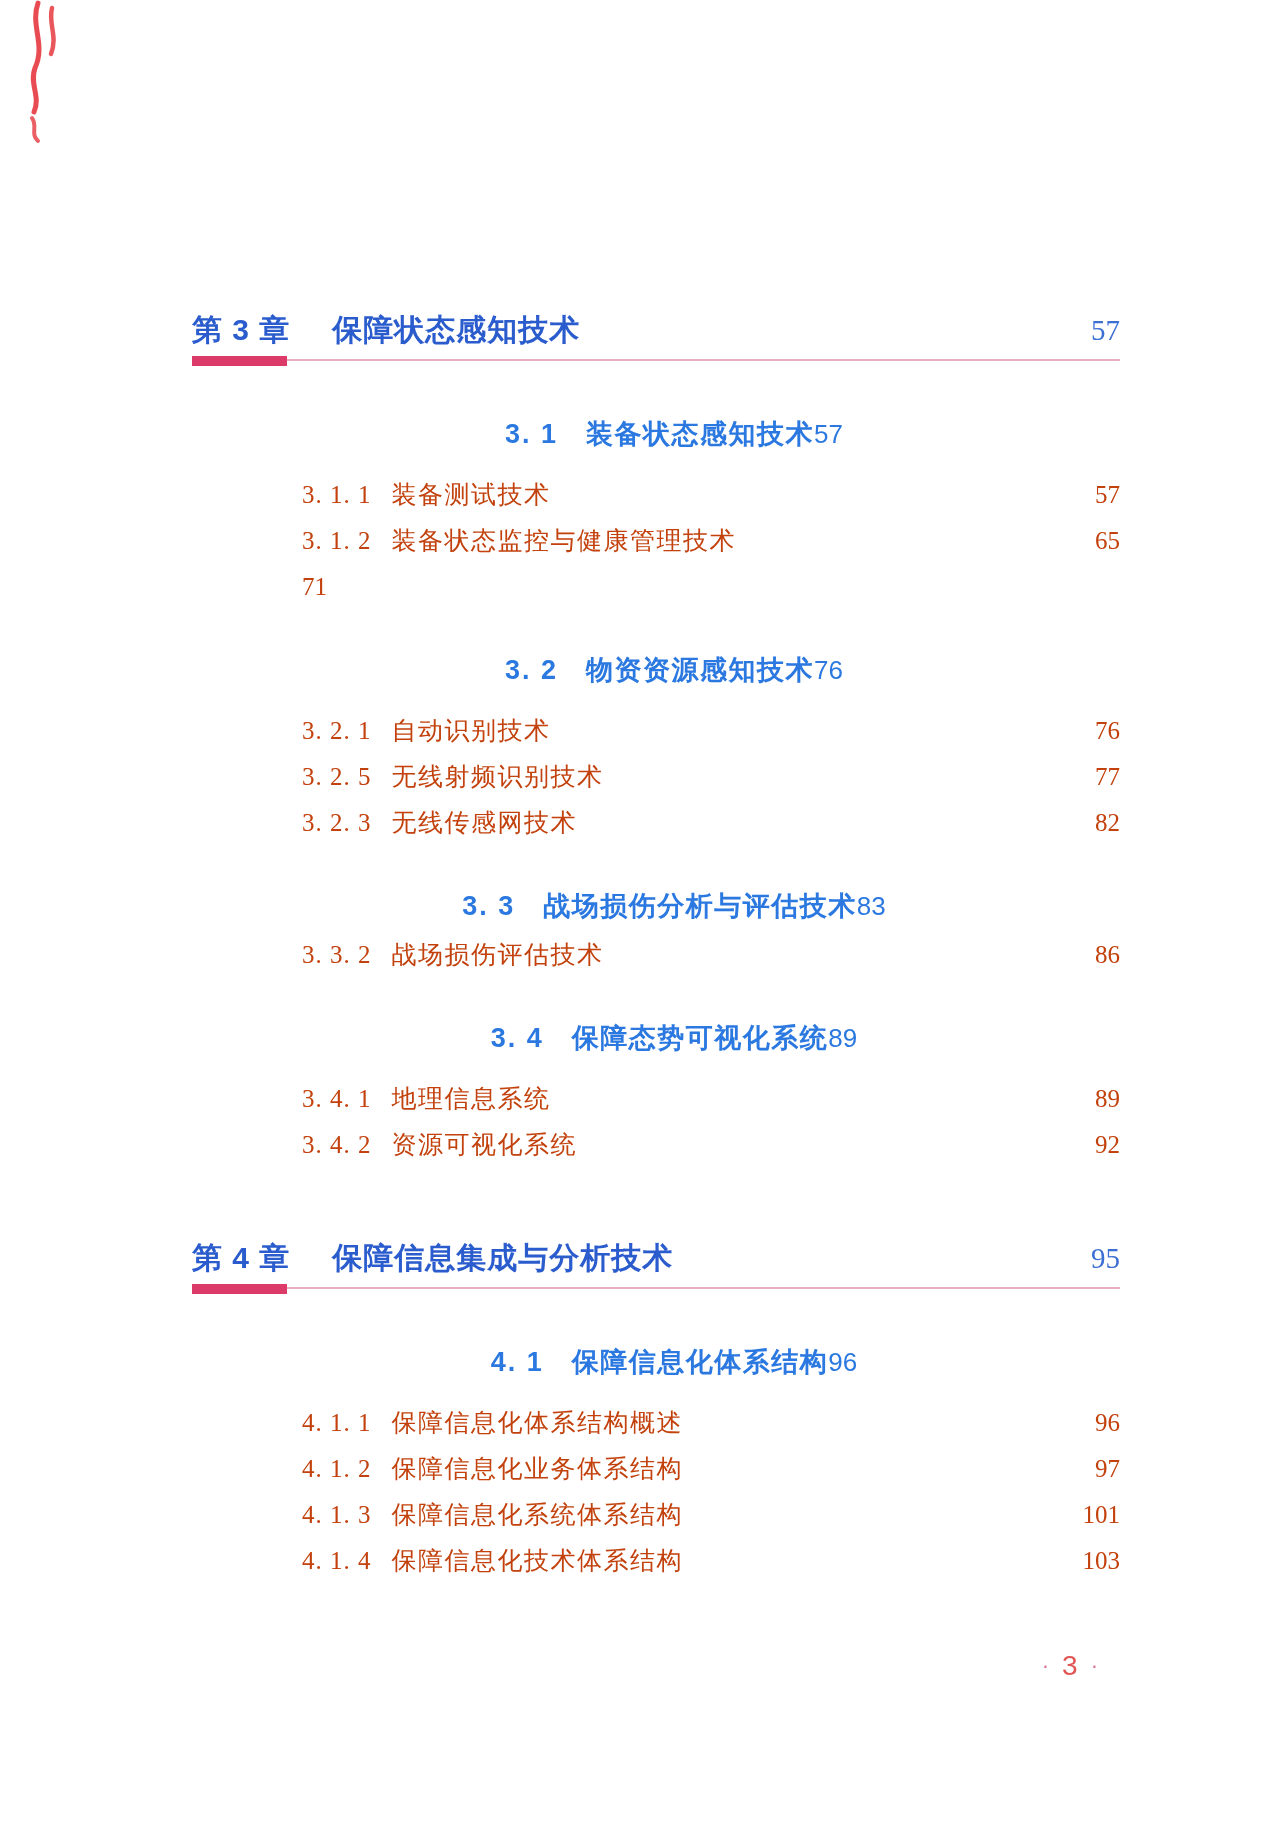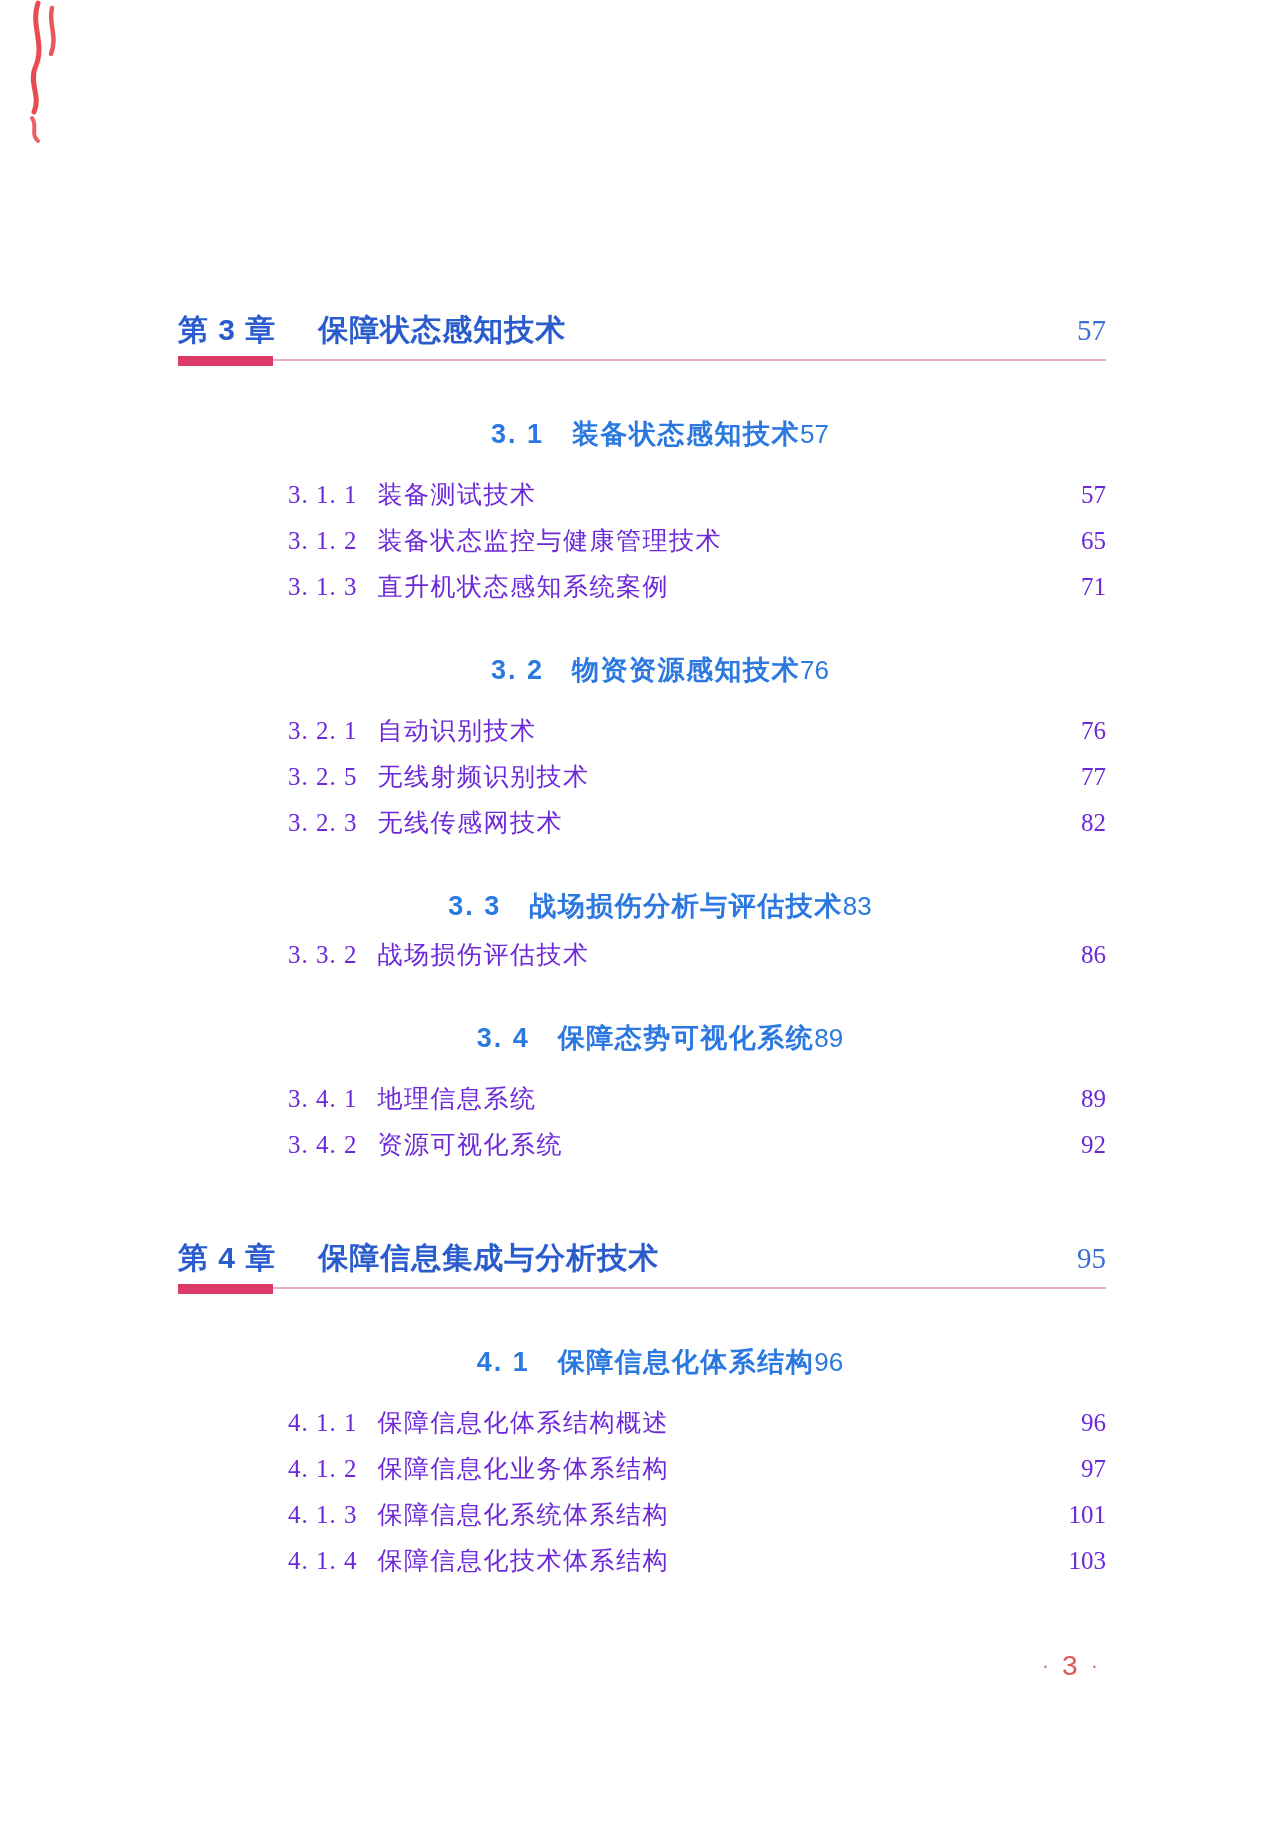--- a/index.html
+++ b/index.html
@@ -5,21 +5,21 @@
   html,body{margin:0;padding:0;background:#ffffff;}
   .page{
     position:relative;
     width:1280px;height:1821px;
     background:#ffffff;
     overflow:hidden;
     font-family:"Liberation Serif","DejaVu Serif",serif;
   }
   .content{
     position:absolute;
-    left:178px;top:0;
+    left:192px;top:0;
     width:928px;
   }
   
   .chapter-block{margin-top:78px;}
   .chapter-block.first{margin-top:310px;}
   .chapter-row{
     display:flex;justify-content:space-between;align-items:baseline;
     font-family:"Liberation Sans","DejaVu Sans",sans-serif;
     font-weight:700;font-size:30px;line-height:40px;
     color:#2a5ccd;letter-spacing:1px;
@@ -37,21 +37,21 @@
     display:flex;justify-content:center;align-items:baseline;
     font-family:"Liberation Sans","DejaVu Sans",sans-serif;
     font-weight:600;font-size:27px;line-height:36px;
     color:#2b79e0;margin-top:50px;padding-left:36px;letter-spacing:1.5px;
   }
   .section-number{margin-right:28px;letter-spacing:2px;white-space:pre;}
   .section-page{font-weight:500;font-size:26px;letter-spacing:0;}
   
   .sub-row{
     display:flex;justify-content:space-between;align-items:baseline;
-    font-size:25px;line-height:30px;color:#6d28d9;
+    font-size:25px;line-height:30px;color:#c2410c;
     margin-top:16px;padding-left:110px;letter-spacing:1.5px;
   }
   .sub-row.first{margin-top:28px;}
   .sub-number{margin-right:20px;letter-spacing:1px;white-space:pre;}
   .sub-page{letter-spacing:0;}
   
   .footer{
     position:absolute;top:1652px;right:182px;
     display:flex;align-items:center;gap:13px;
     color:#e05a5a;
@@ -89,21 +89,20 @@
         </div>
         <div class="sub-row first">
           <span class="sub-left"><span class="sub-number">3. 1. 1</span><span class="sub-title">装备测试技术</span></span>
           <span class="sub-page">57</span>
         </div>
         <div class="sub-row">
           <span class="sub-left"><span class="sub-number">3. 1. 2</span><span class="sub-title">装备状态监控与健康管理技术</span></span>
           <span class="sub-page">65</span>
         </div>
         <div class="sub-row">
-          <span class="sub-left"><span class="sub-number">3. 1. 3</span><span class="sub-title">直升机状态感知系统案例</span></span>
           <span class="sub-page">71</span>
         </div>
         <div class="section-row">
           <span class="section-left"><span class="section-number">3. 2</span><span class="section-title">物资资源感知技术</span></span>
           <span class="section-page">76</span>
         </div>
         <div class="sub-row first">
           <span class="sub-left"><span class="sub-number">3. 2. 1</span><span class="sub-title">自动识别技术</span></span>
           <span class="sub-page">76</span>
         </div>

